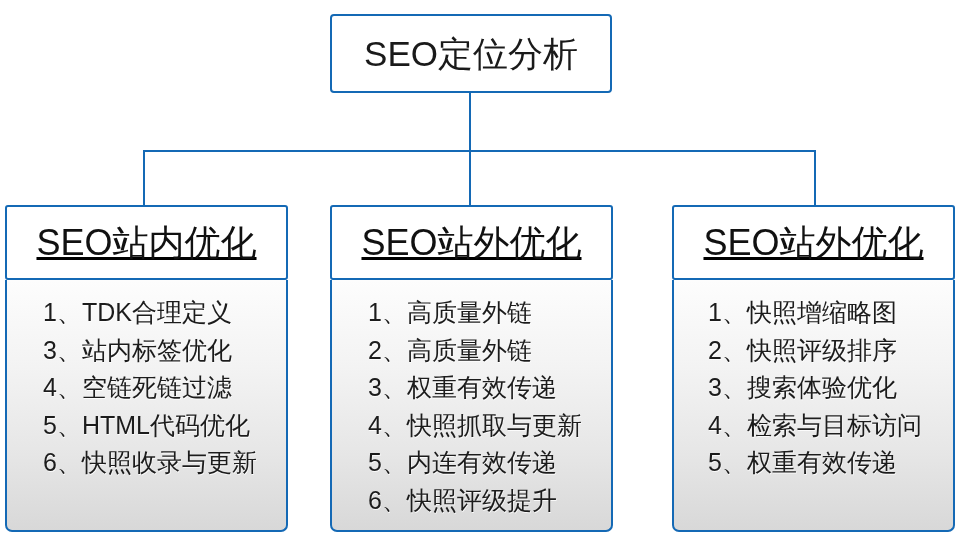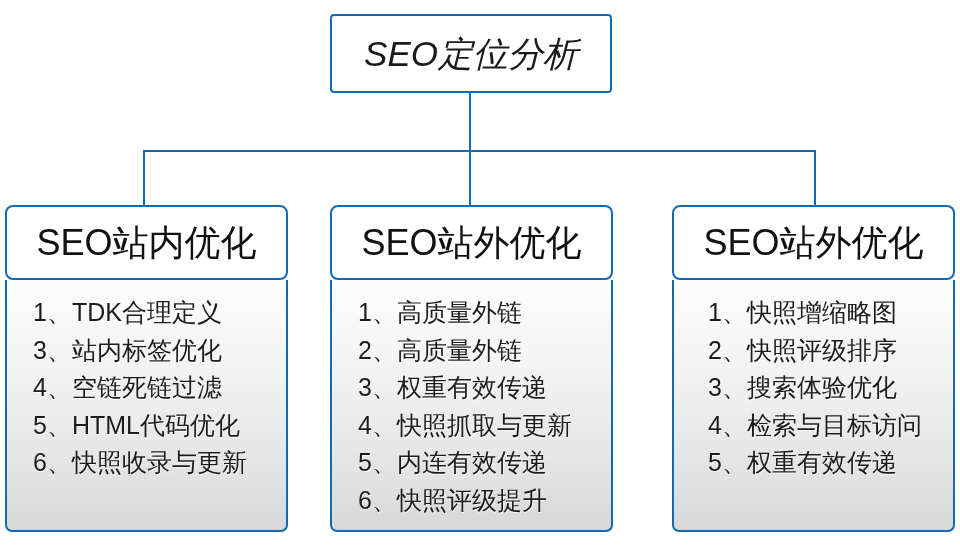--- a/index.html
+++ b/index.html
@@ -34,21 +34,20 @@
     top: 14px;
     width: 282px;
     height: 79px;
     box-sizing: border-box;
     border: 2px solid #1469b5;
     border-radius: 4px;
     background: #ffffff;
     display: flex;
     align-items: center;
     justify-content: center;
-    font-style: italic;
   }
   .root-label {
     font-size: 35px;
     color: #1a1a1a;
     letter-spacing: 0px;
     line-height: 1;
     white-space: nowrap;
   }
 
   
@@ -59,25 +58,26 @@
   }
   .col-1 { left: 5px; }
   .col-2 { left: 330px; }
   .col-3 { left: 672px; }
 
   .branch-header {
     box-sizing: border-box;
     width: 100%;
     height: 75px;
     border: 2px solid #1469b5;
-    border-radius: 8px;
+    border-radius: 3px;
     background: #ffffff;
     display: flex;
     align-items: center;
     justify-content: center;
+    text-decoration: underline;
   }
   .branch-header-label {
     font-size: 36px;
     color: #111111;
     line-height: 1;
     white-space: nowrap;
   }
 
   .branch-body {
     box-sizing: border-box;
@@ -90,21 +90,21 @@
     border-bottom-right-radius: 7px;
     background: linear-gradient(to bottom, #fdfdfd 0%, #f3f3f3 35%, #e6e6e6 70%, #d8d8d8 100%);
     padding: 14px 0 10px 0;
     display: flex;
     flex-direction: column;
     align-items: flex-start;
   }
   .item-list {
     list-style: none;
     margin: 0;
-    padding: 0 0 0 26px;
+    padding: 0 0 0 36px;
     width: 100%;
     box-sizing: border-box;
   }
   .col-3 .item-list { padding-left: 34px; }
   .item {
     font-size: 25px;
     color: #1c1c1c;
     line-height: 37.5px;
     white-space: nowrap;
     text-shadow: 0.5px 0.5px 0 rgba(255,255,255,0.85);

